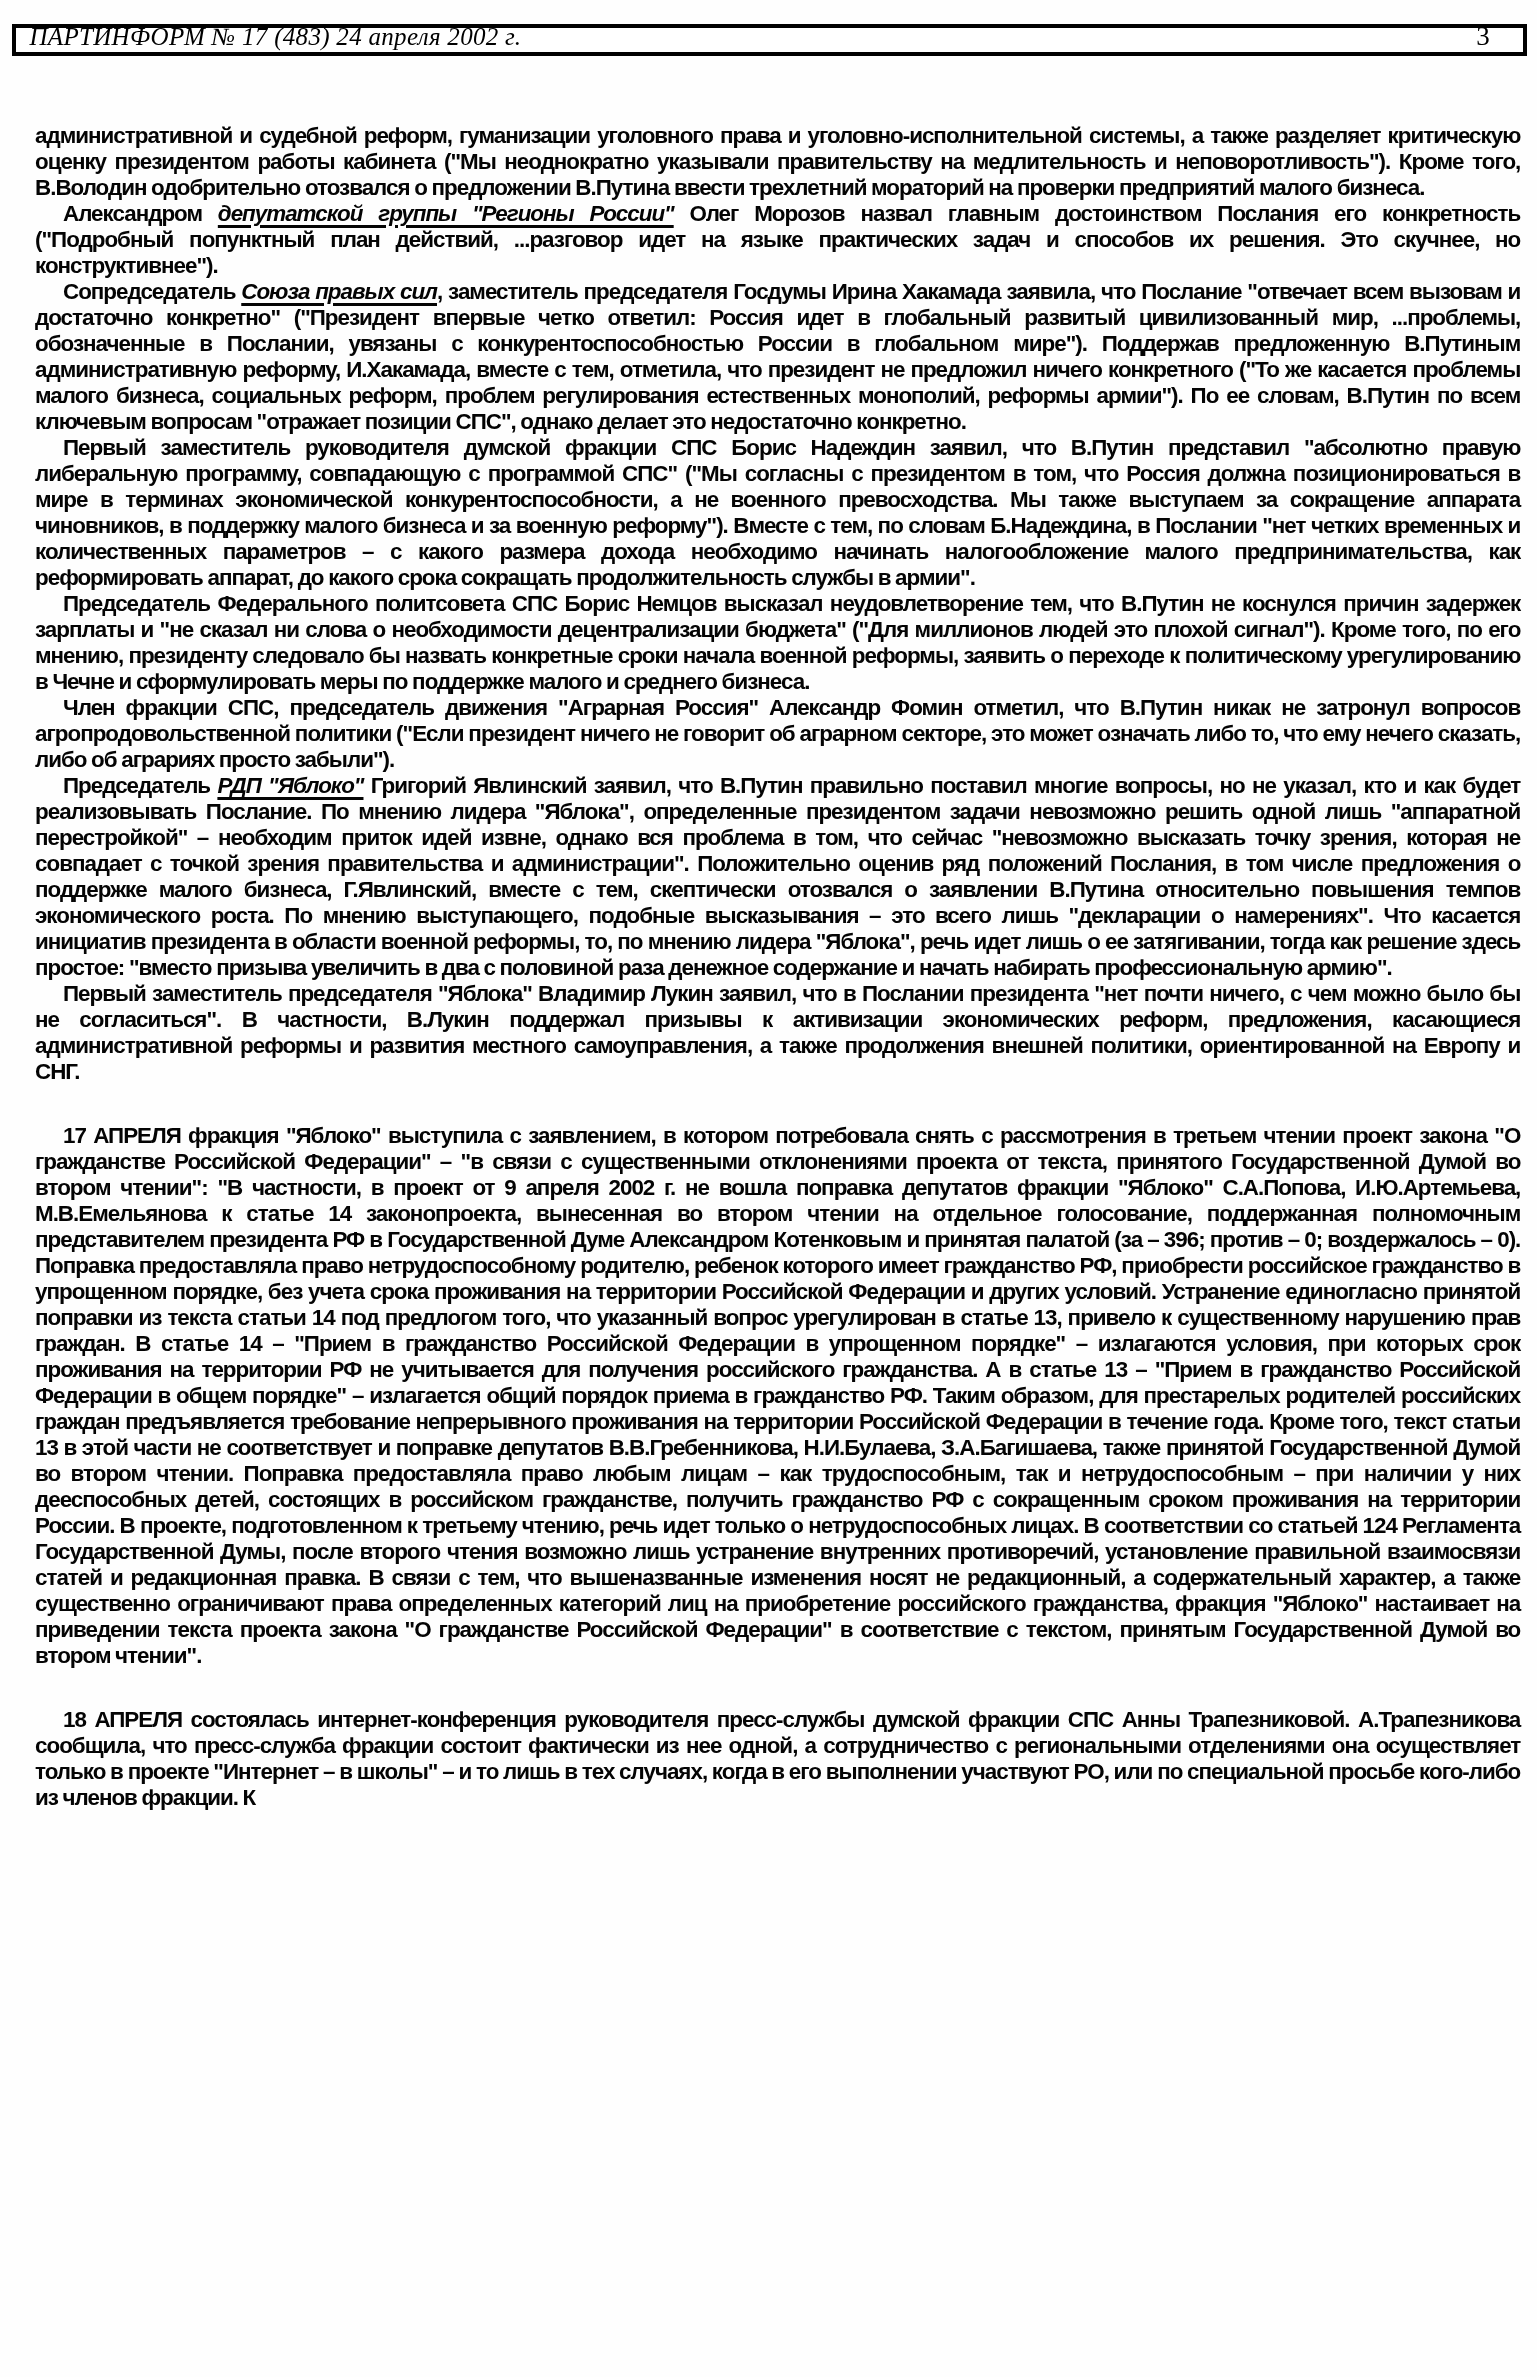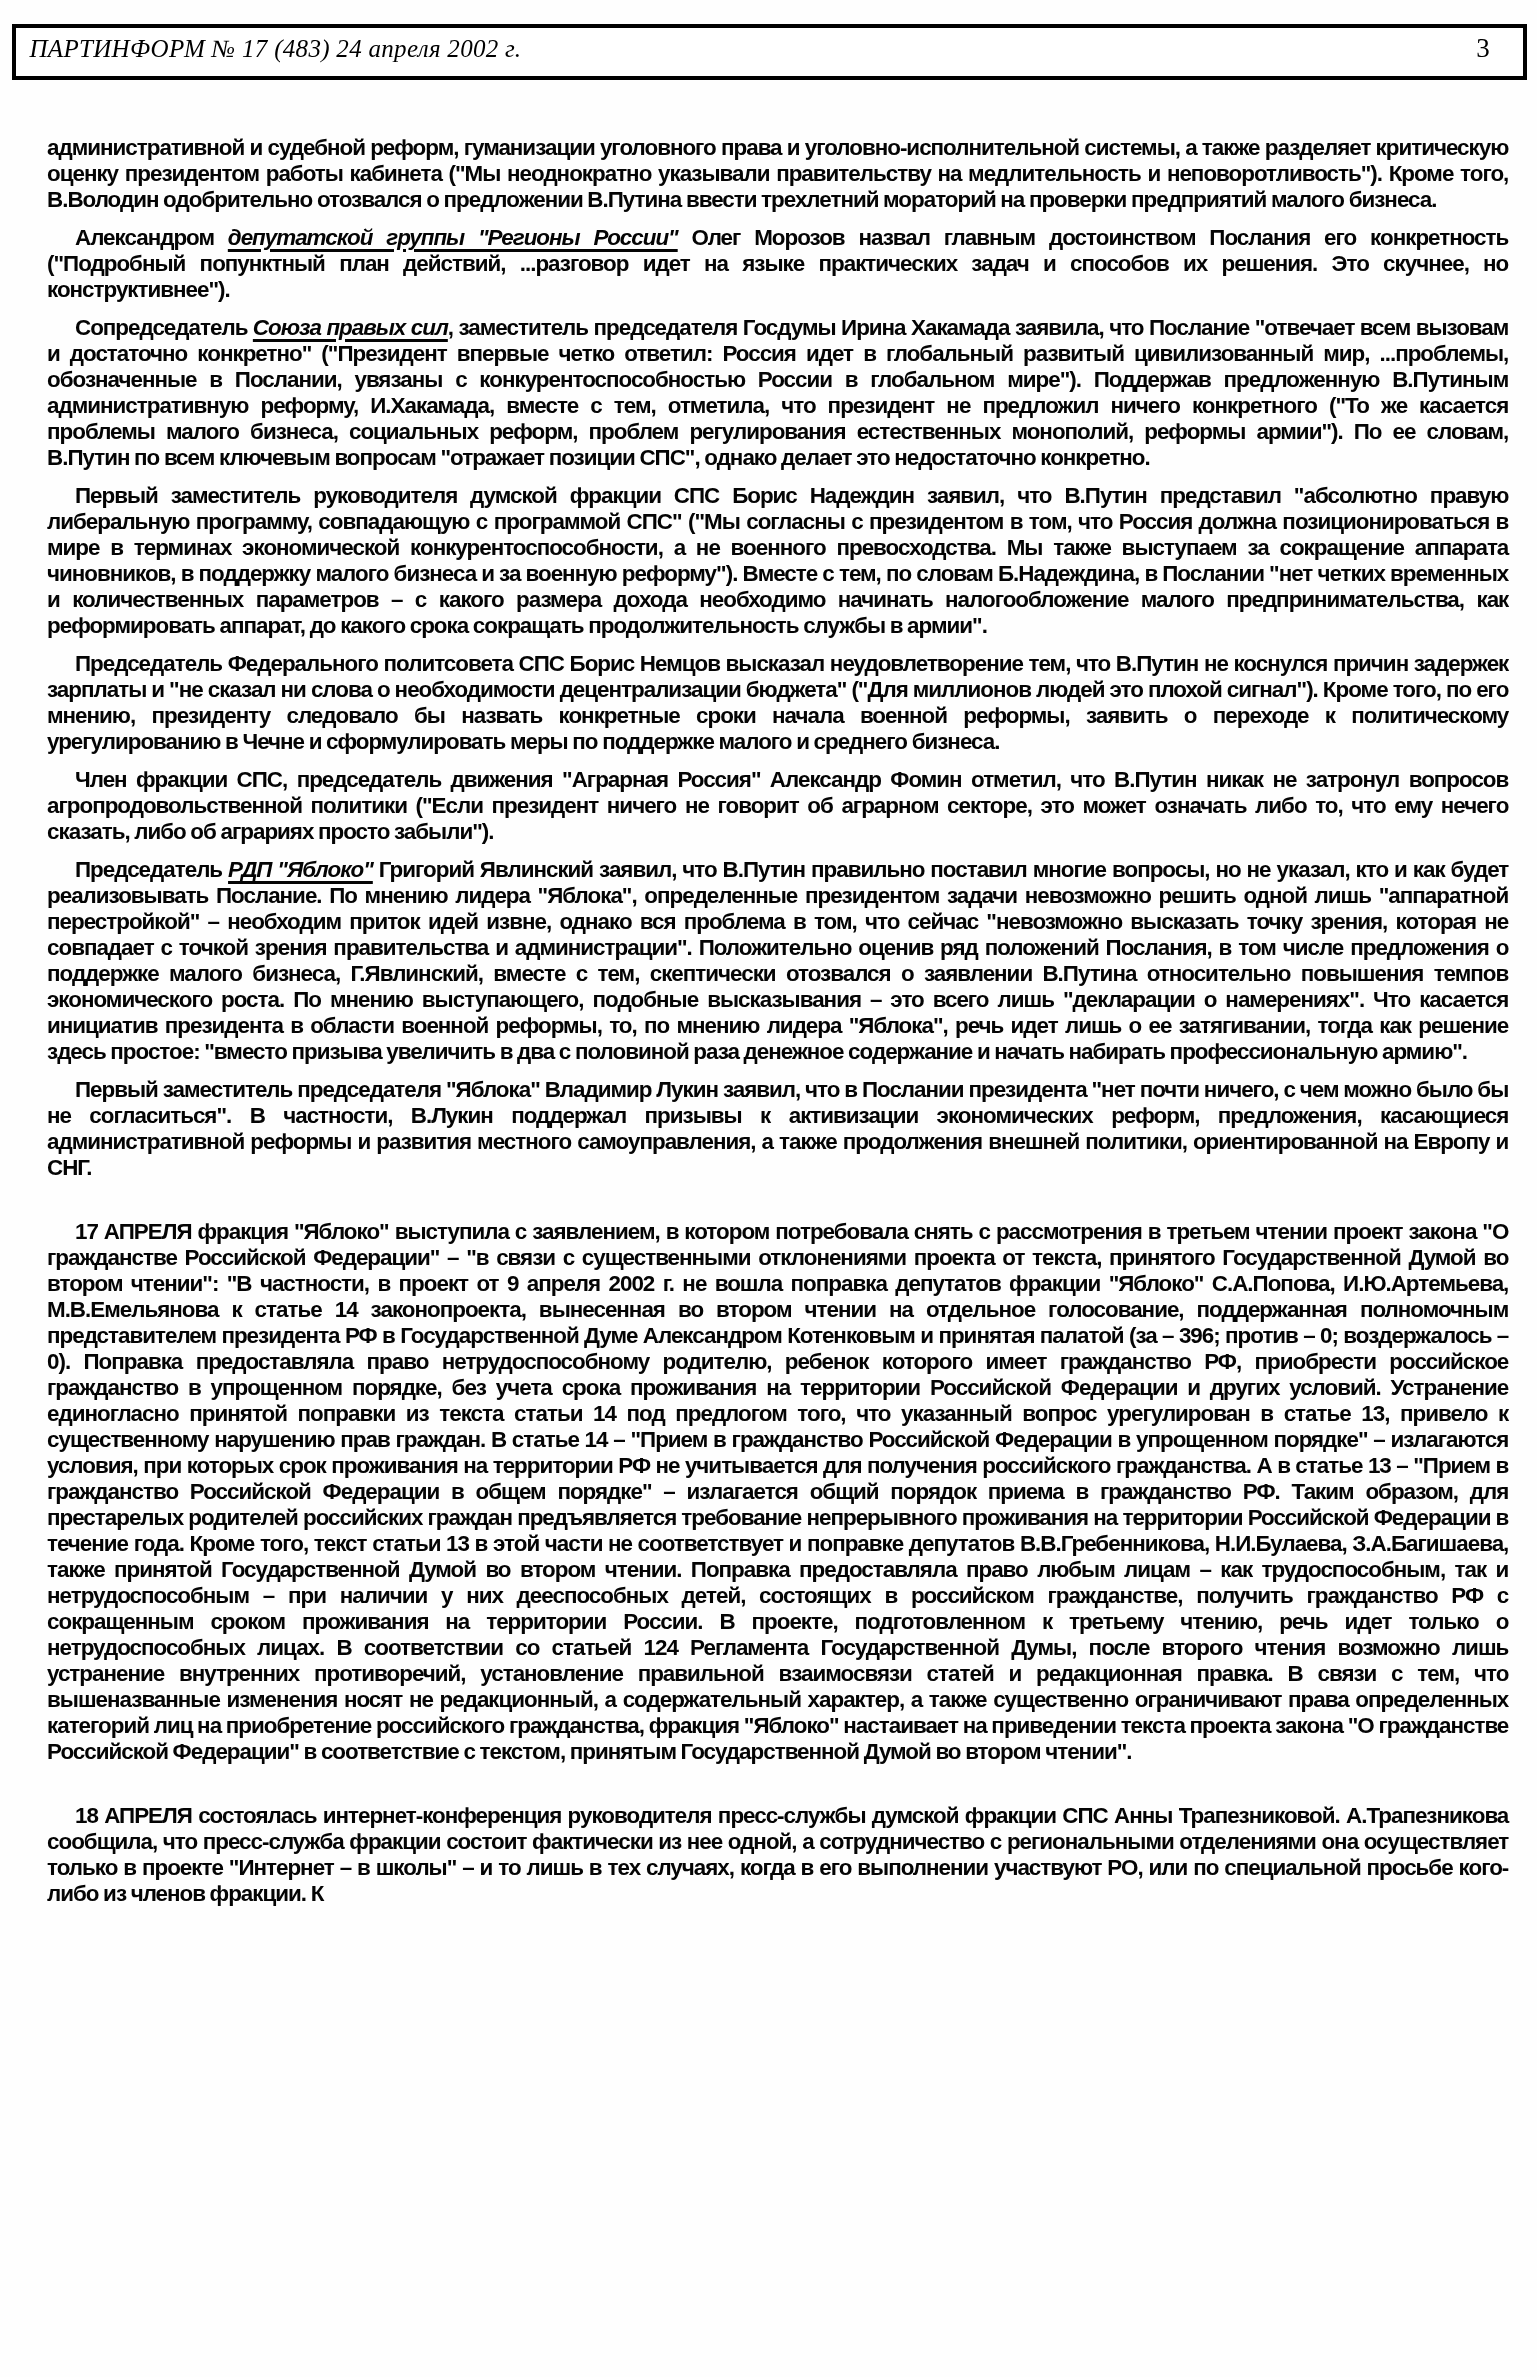--- a/index.html
+++ b/index.html
@@ -15,21 +15,21 @@
     background: #fefefe;
     overflow: hidden;
     box-sizing: border-box;
   }
   
   .header-box {
     position: absolute;
     left: 11.5px;
     right: 10.2px;
     top: 24px;
-    height: 56px;
+    height: 32px;
     box-sizing: border-box;
     border: 4.5px solid #000000;
     display: flex;
     align-items: center;
     justify-content: space-between;
     padding: 0 33px 7px 14px;
     background: #ffffff;
     font-family: "Liberation Serif", serif;
     color: #000000;
   }
@@ -52,21 +52,21 @@
     font-family: "Liberation Sans", sans-serif;
     font-weight: bold;
     font-size: 22.4px;
     line-height: 26px;
     letter-spacing: -1px;
     word-spacing: -0.6px;
     text-align: justify;
     color: #040404;
   }
   .article p {
-    margin: 12px;
+    margin: 0;
     text-indent: 28px;
   }
   .article p.first {
     text-indent: 0;
   }
   .article p.section {
     margin-top: 38px;
   }
   .article span.ui {
     font-style: italic;

